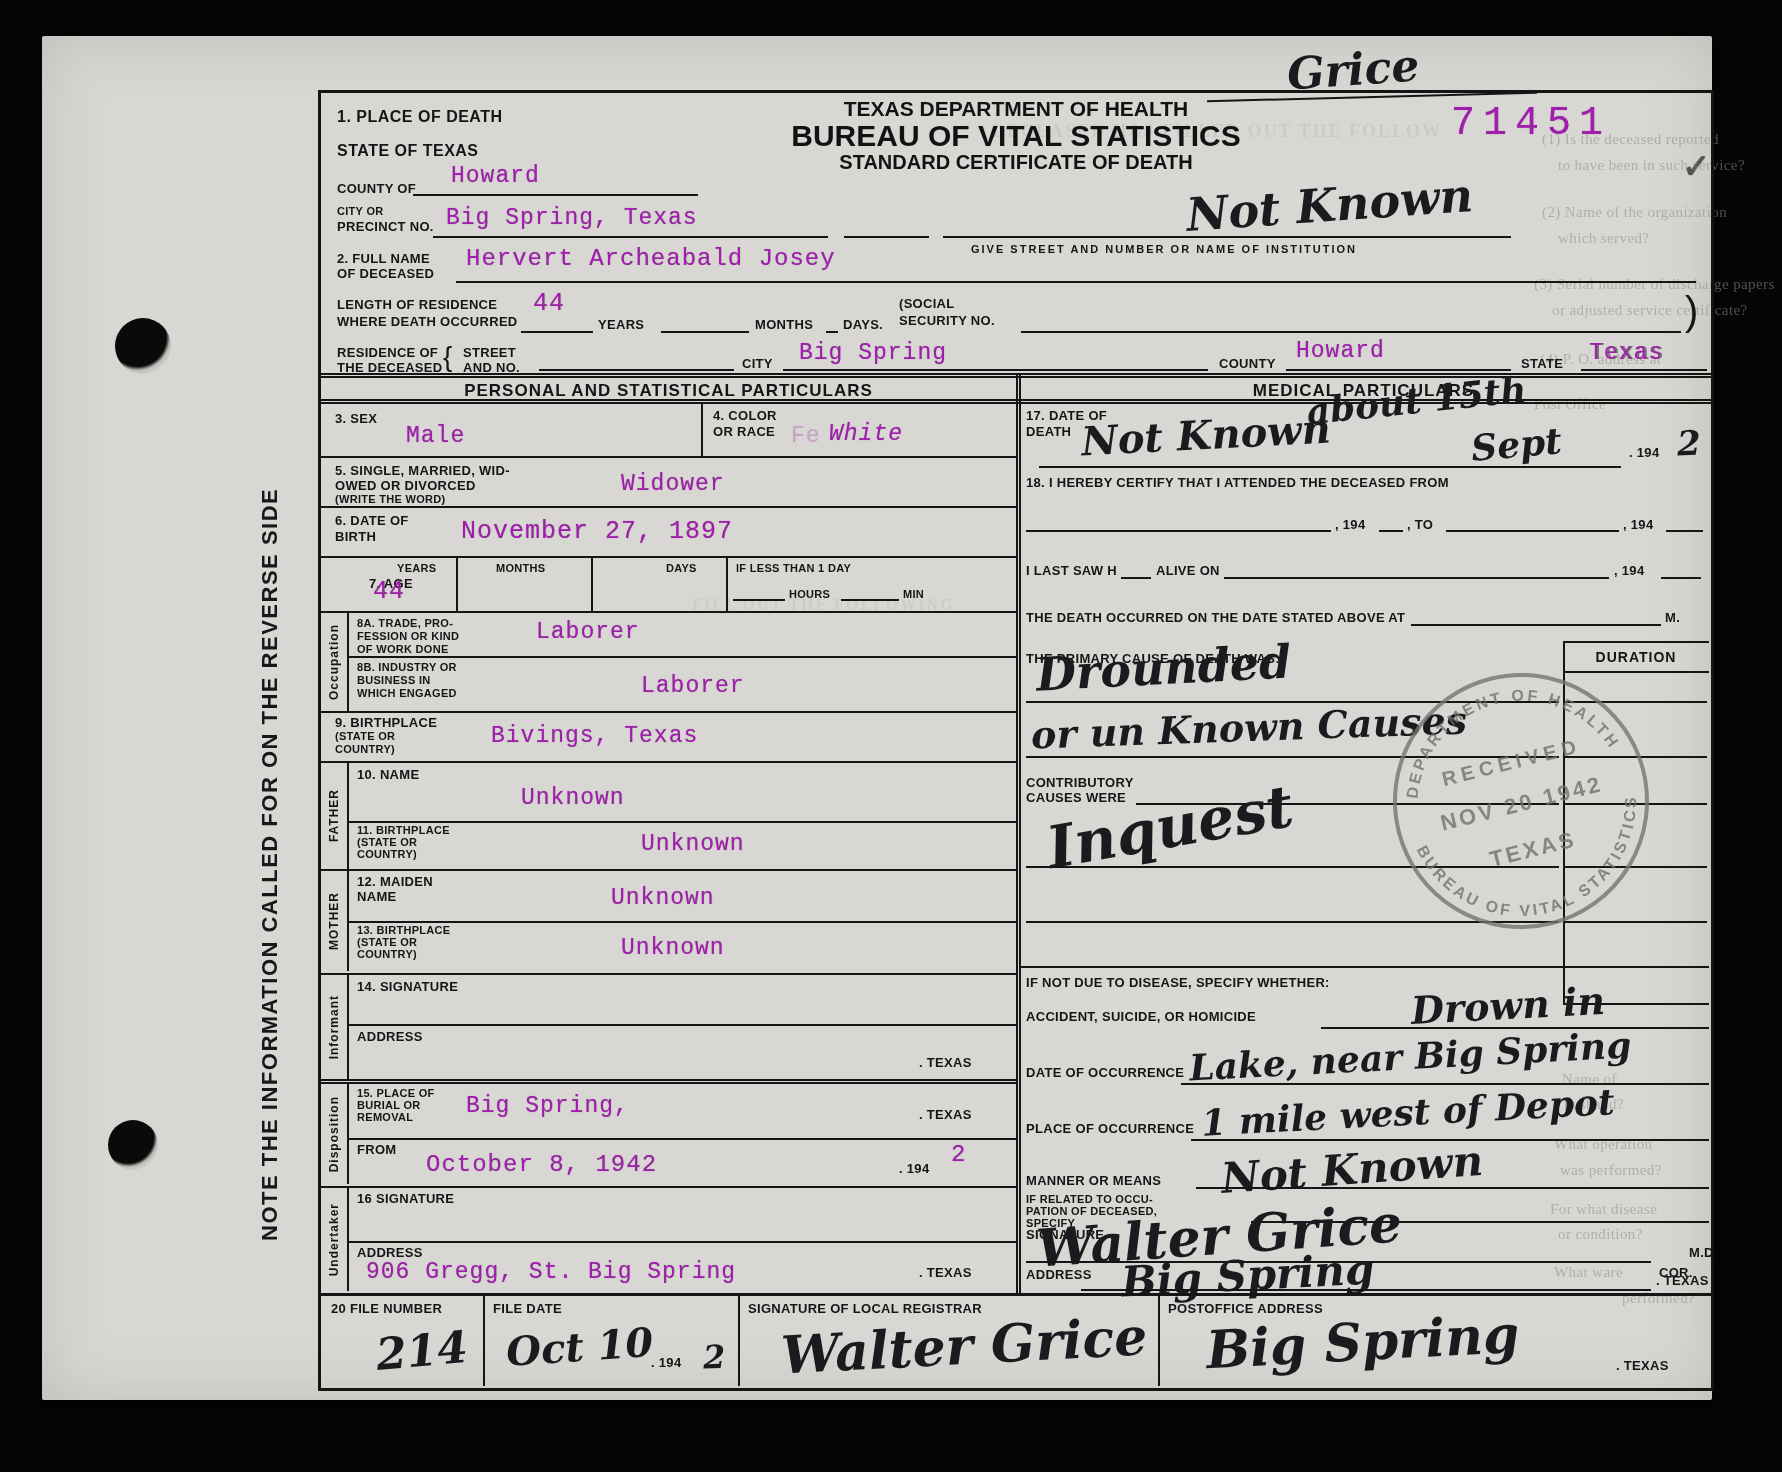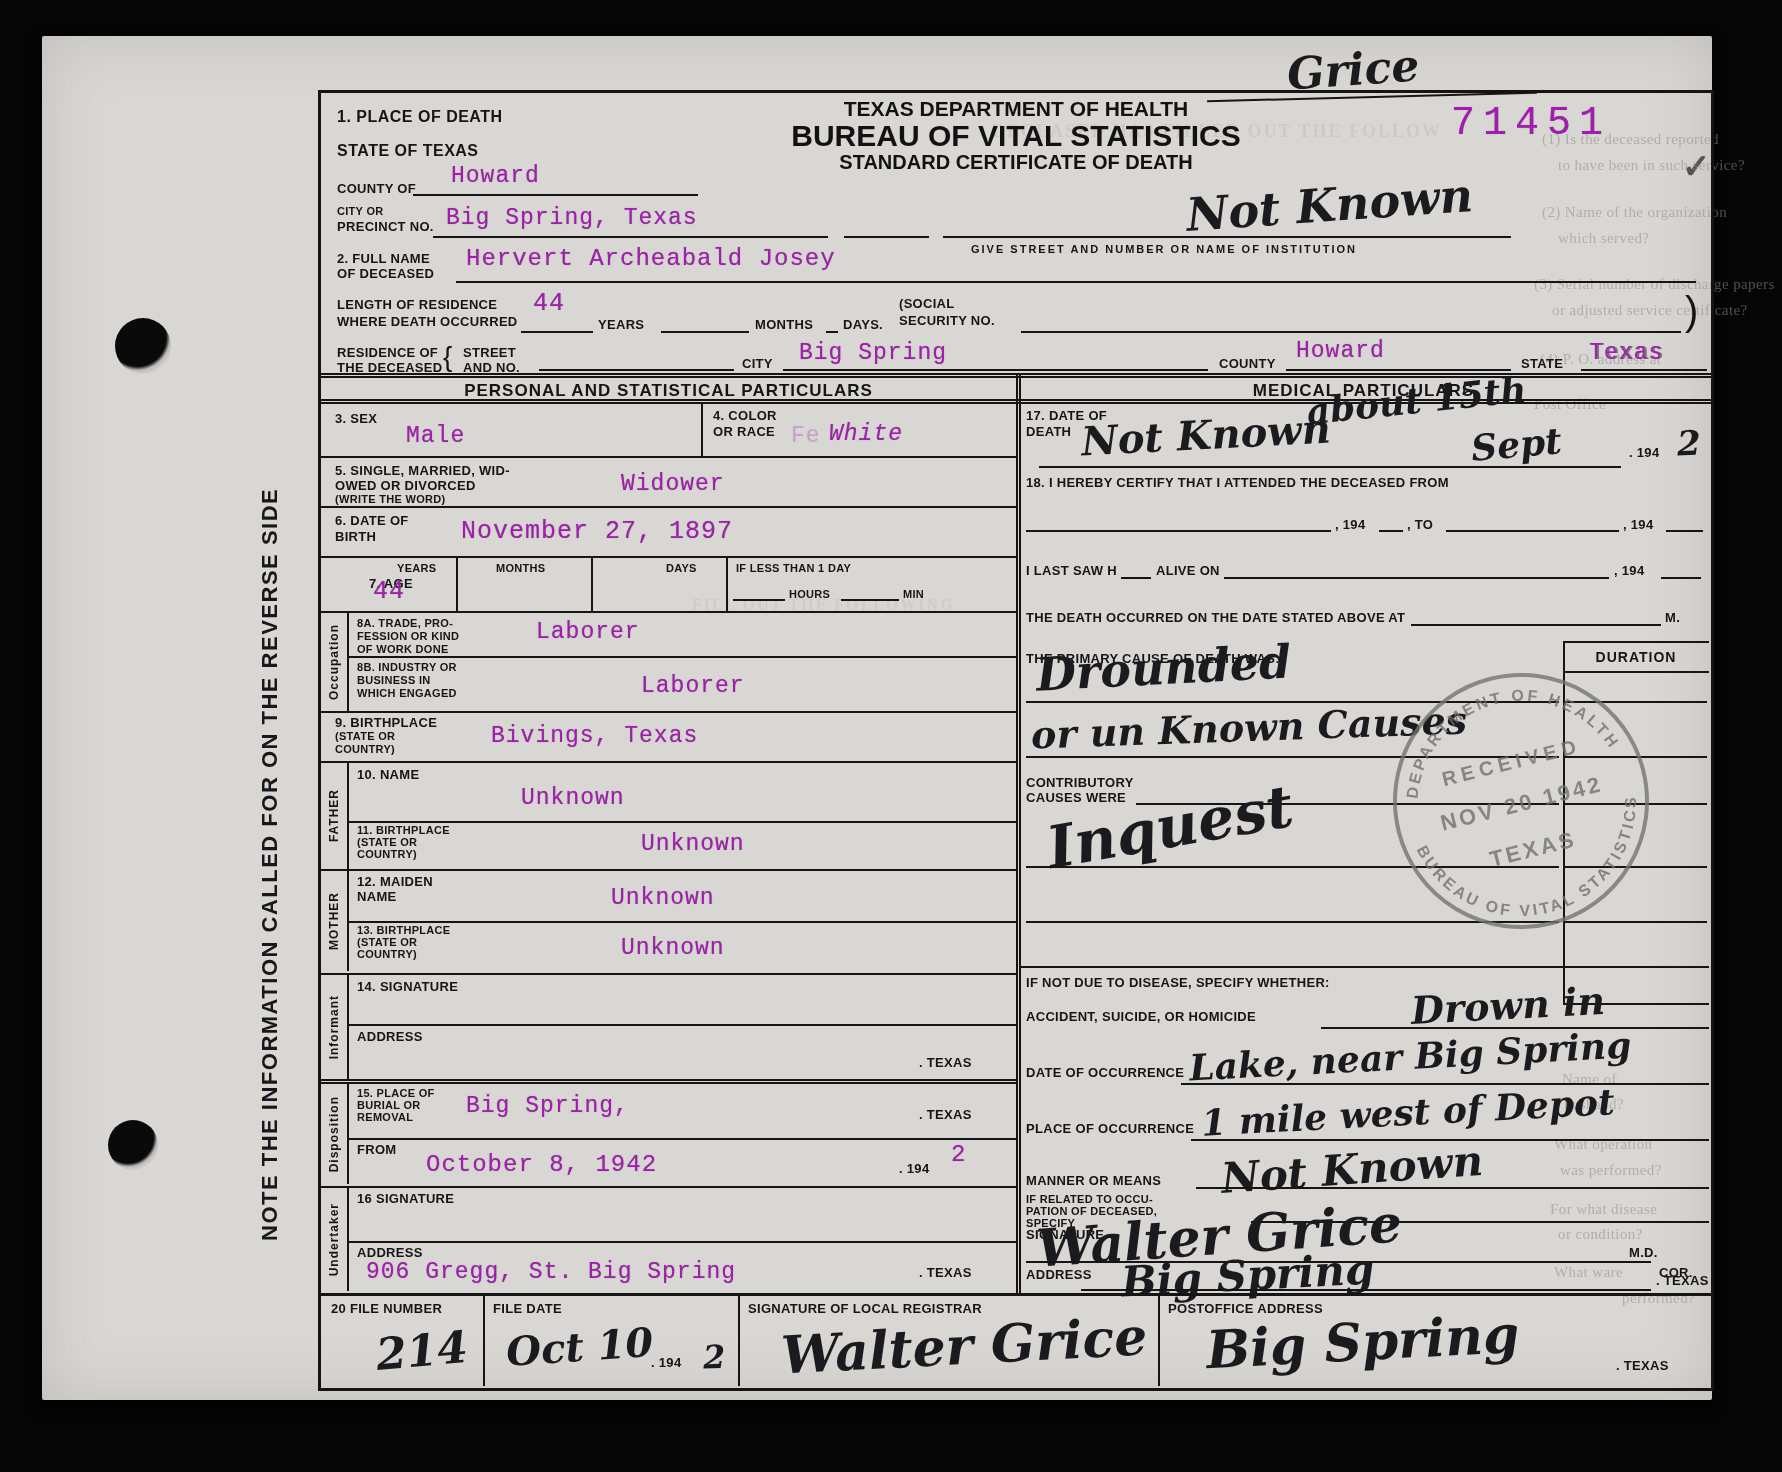--- a/index.html
+++ b/index.html
@@ -315,21 +315,21 @@
     <i class="hl" style="left:875px;top:1094px;width:513px;"></i>
 
     <div class="lbl s11" style="left:705px;top:1100px;">IF RELATED TO OCCU-</div>
     <div class="lbl s11" style="left:705px;top:1112px;">PATION OF DECEASED,</div>
     <div class="lbl s11" style="left:705px;top:1124px;">SPECIFY</div>
     <i class="hl" style="left:930px;top:1128px;width:458px;"></i>
 
     <div class="lbl s13" style="left:705px;top:1134px;">SIGNATURE</div>
     <div class="hand" style="left:715px;top:1112px;font-size:52px;transform:rotate(-4deg);">Walter Grice</div>
     <i class="hl" style="left:705px;top:1168px;width:625px;"></i>
-    <div class="lbl s13" style="left:1308px;top:1152px;">M.D.</div>
+    <div class="lbl s13" style="left:1368px;top:1152px;">M.D.</div>
     <div class="lbl s13" style="left:1338px;top:1172px;">COR.</div>
     <div class="lbl s13" style="left:705px;top:1174px;">ADDRESS</div>
     <div class="hand" style="left:800px;top:1158px;font-size:42px;transform:rotate(-3deg);">Big Spring</div>
     <i class="hl" style="left:760px;top:1196px;width:570px;"></i>
     <div class="lbl texas" style="left:1335px;top:1180px;">. TEXAS</div>
 
     <svg class="stamp" style="left:1065px;top:573px;" width="270" height="270" viewBox="0 0 270 270">
       <defs>
         <path id="arcT" d="M 30 140 A 105 105 0 0 1 240 140"></path>
         <path id="arcB" d="M 20 135 A 115 115 0 0 0 250 135"></path>

